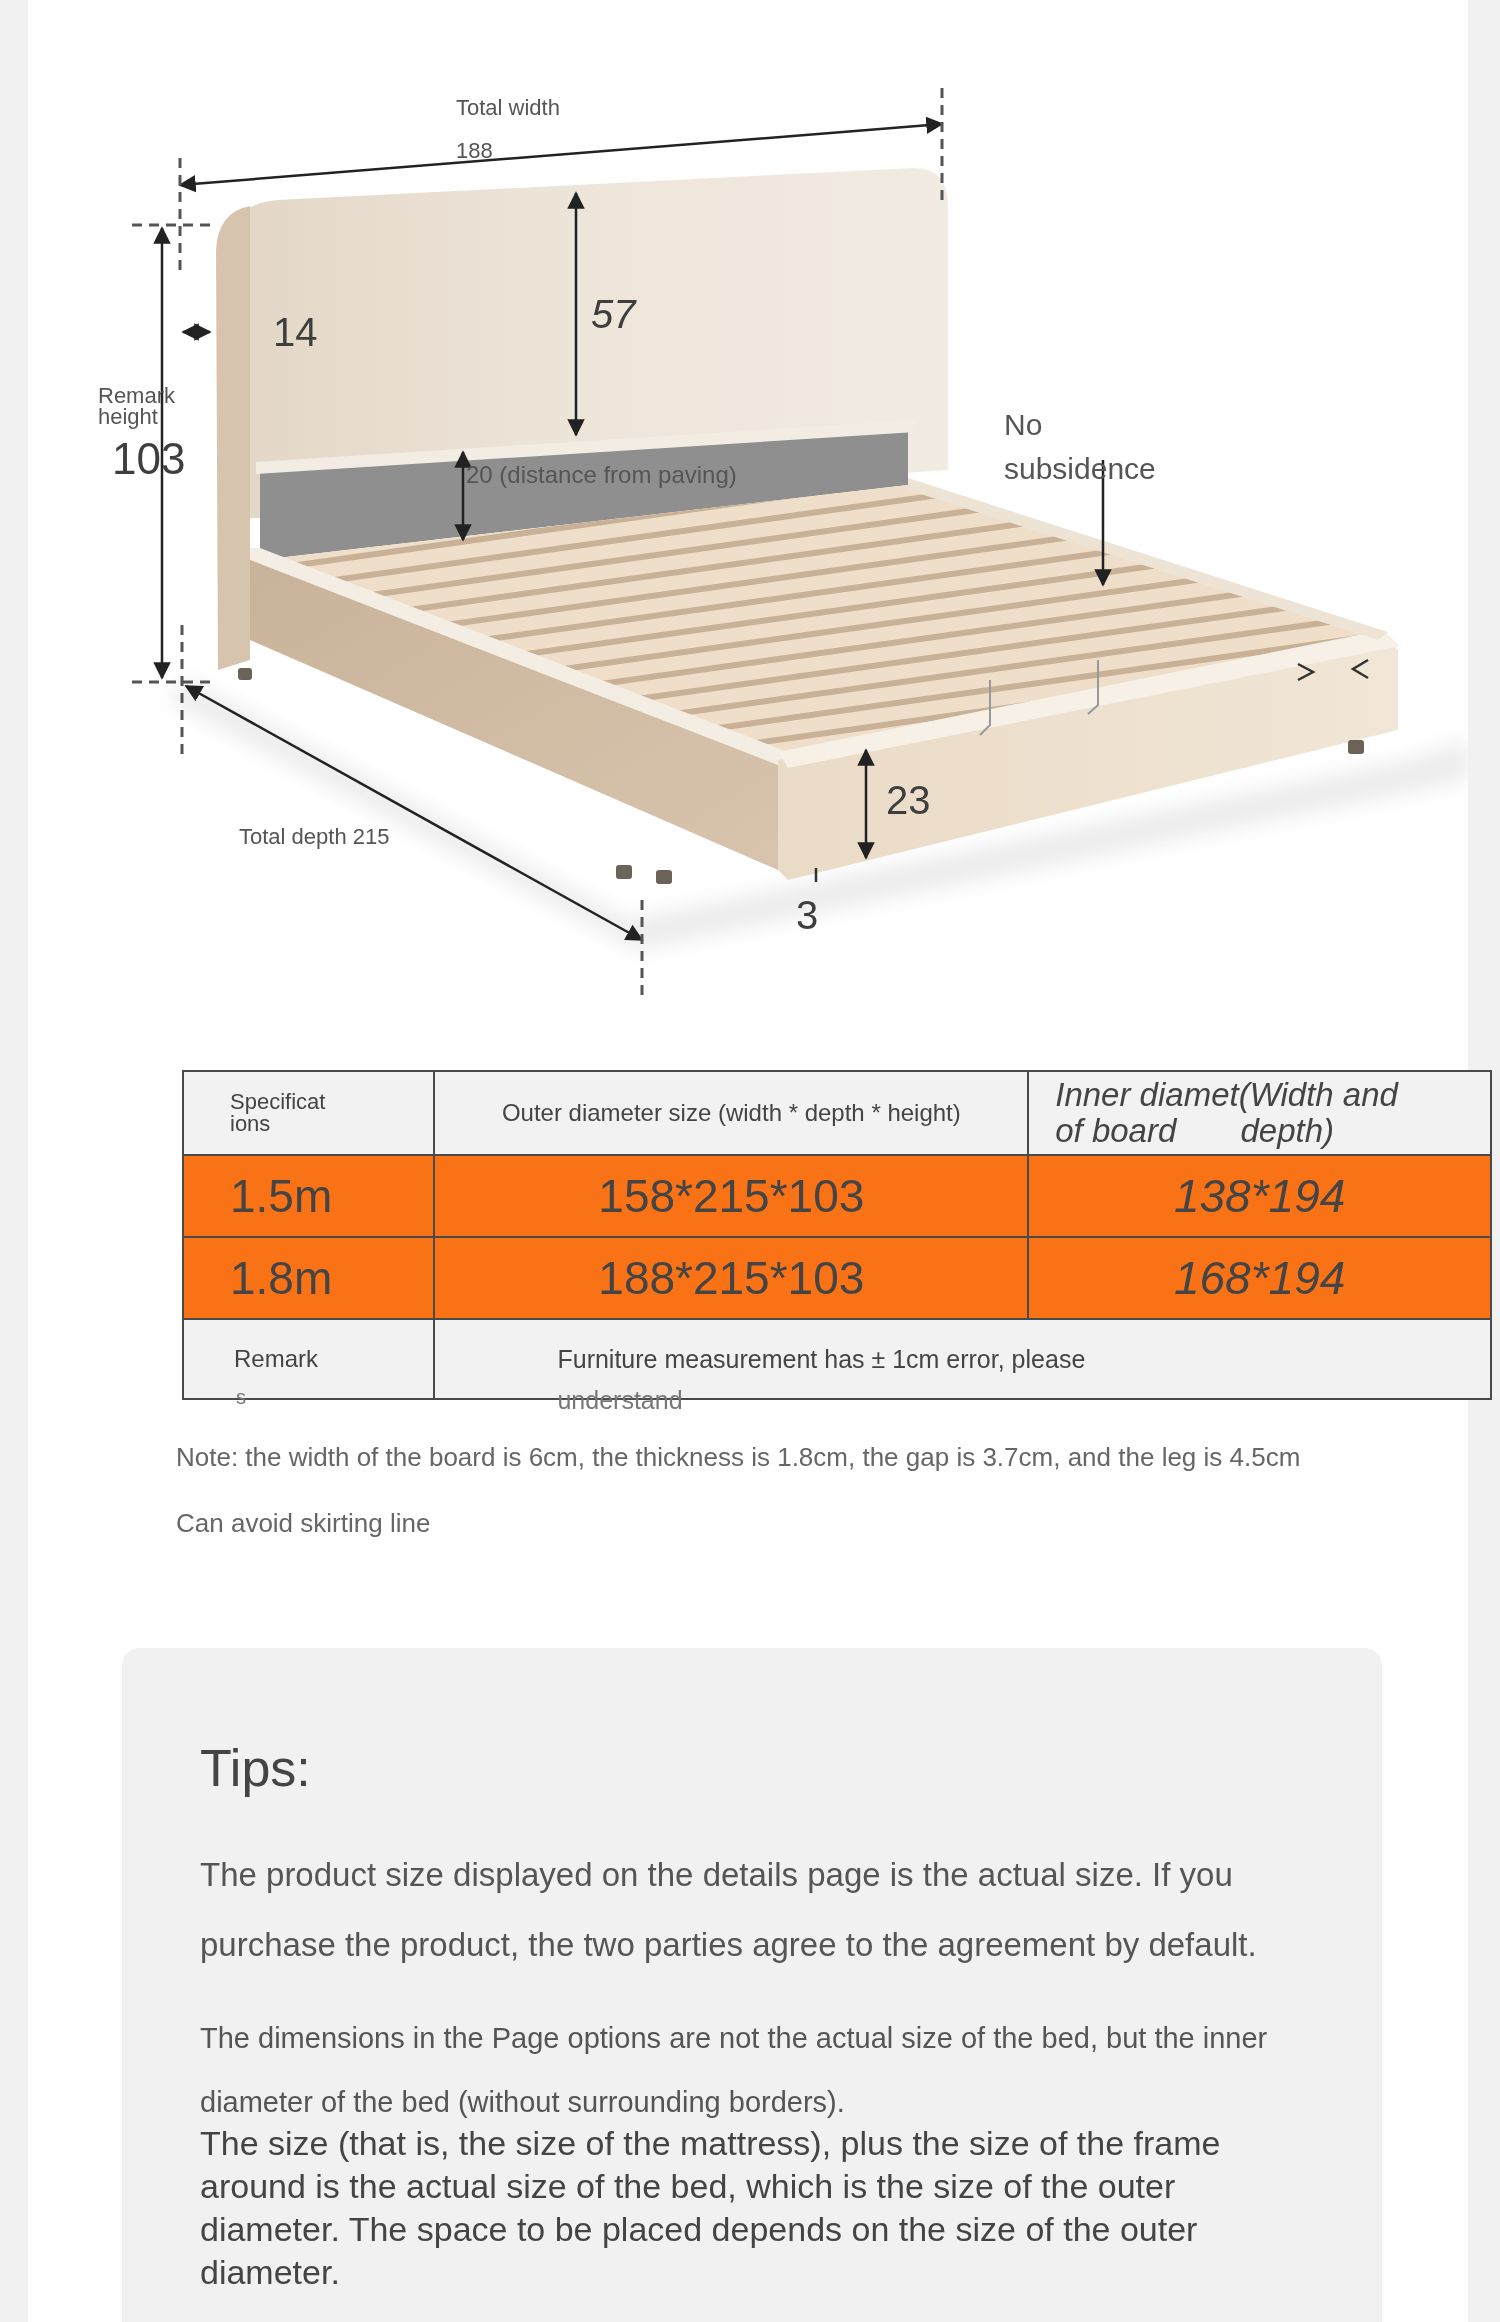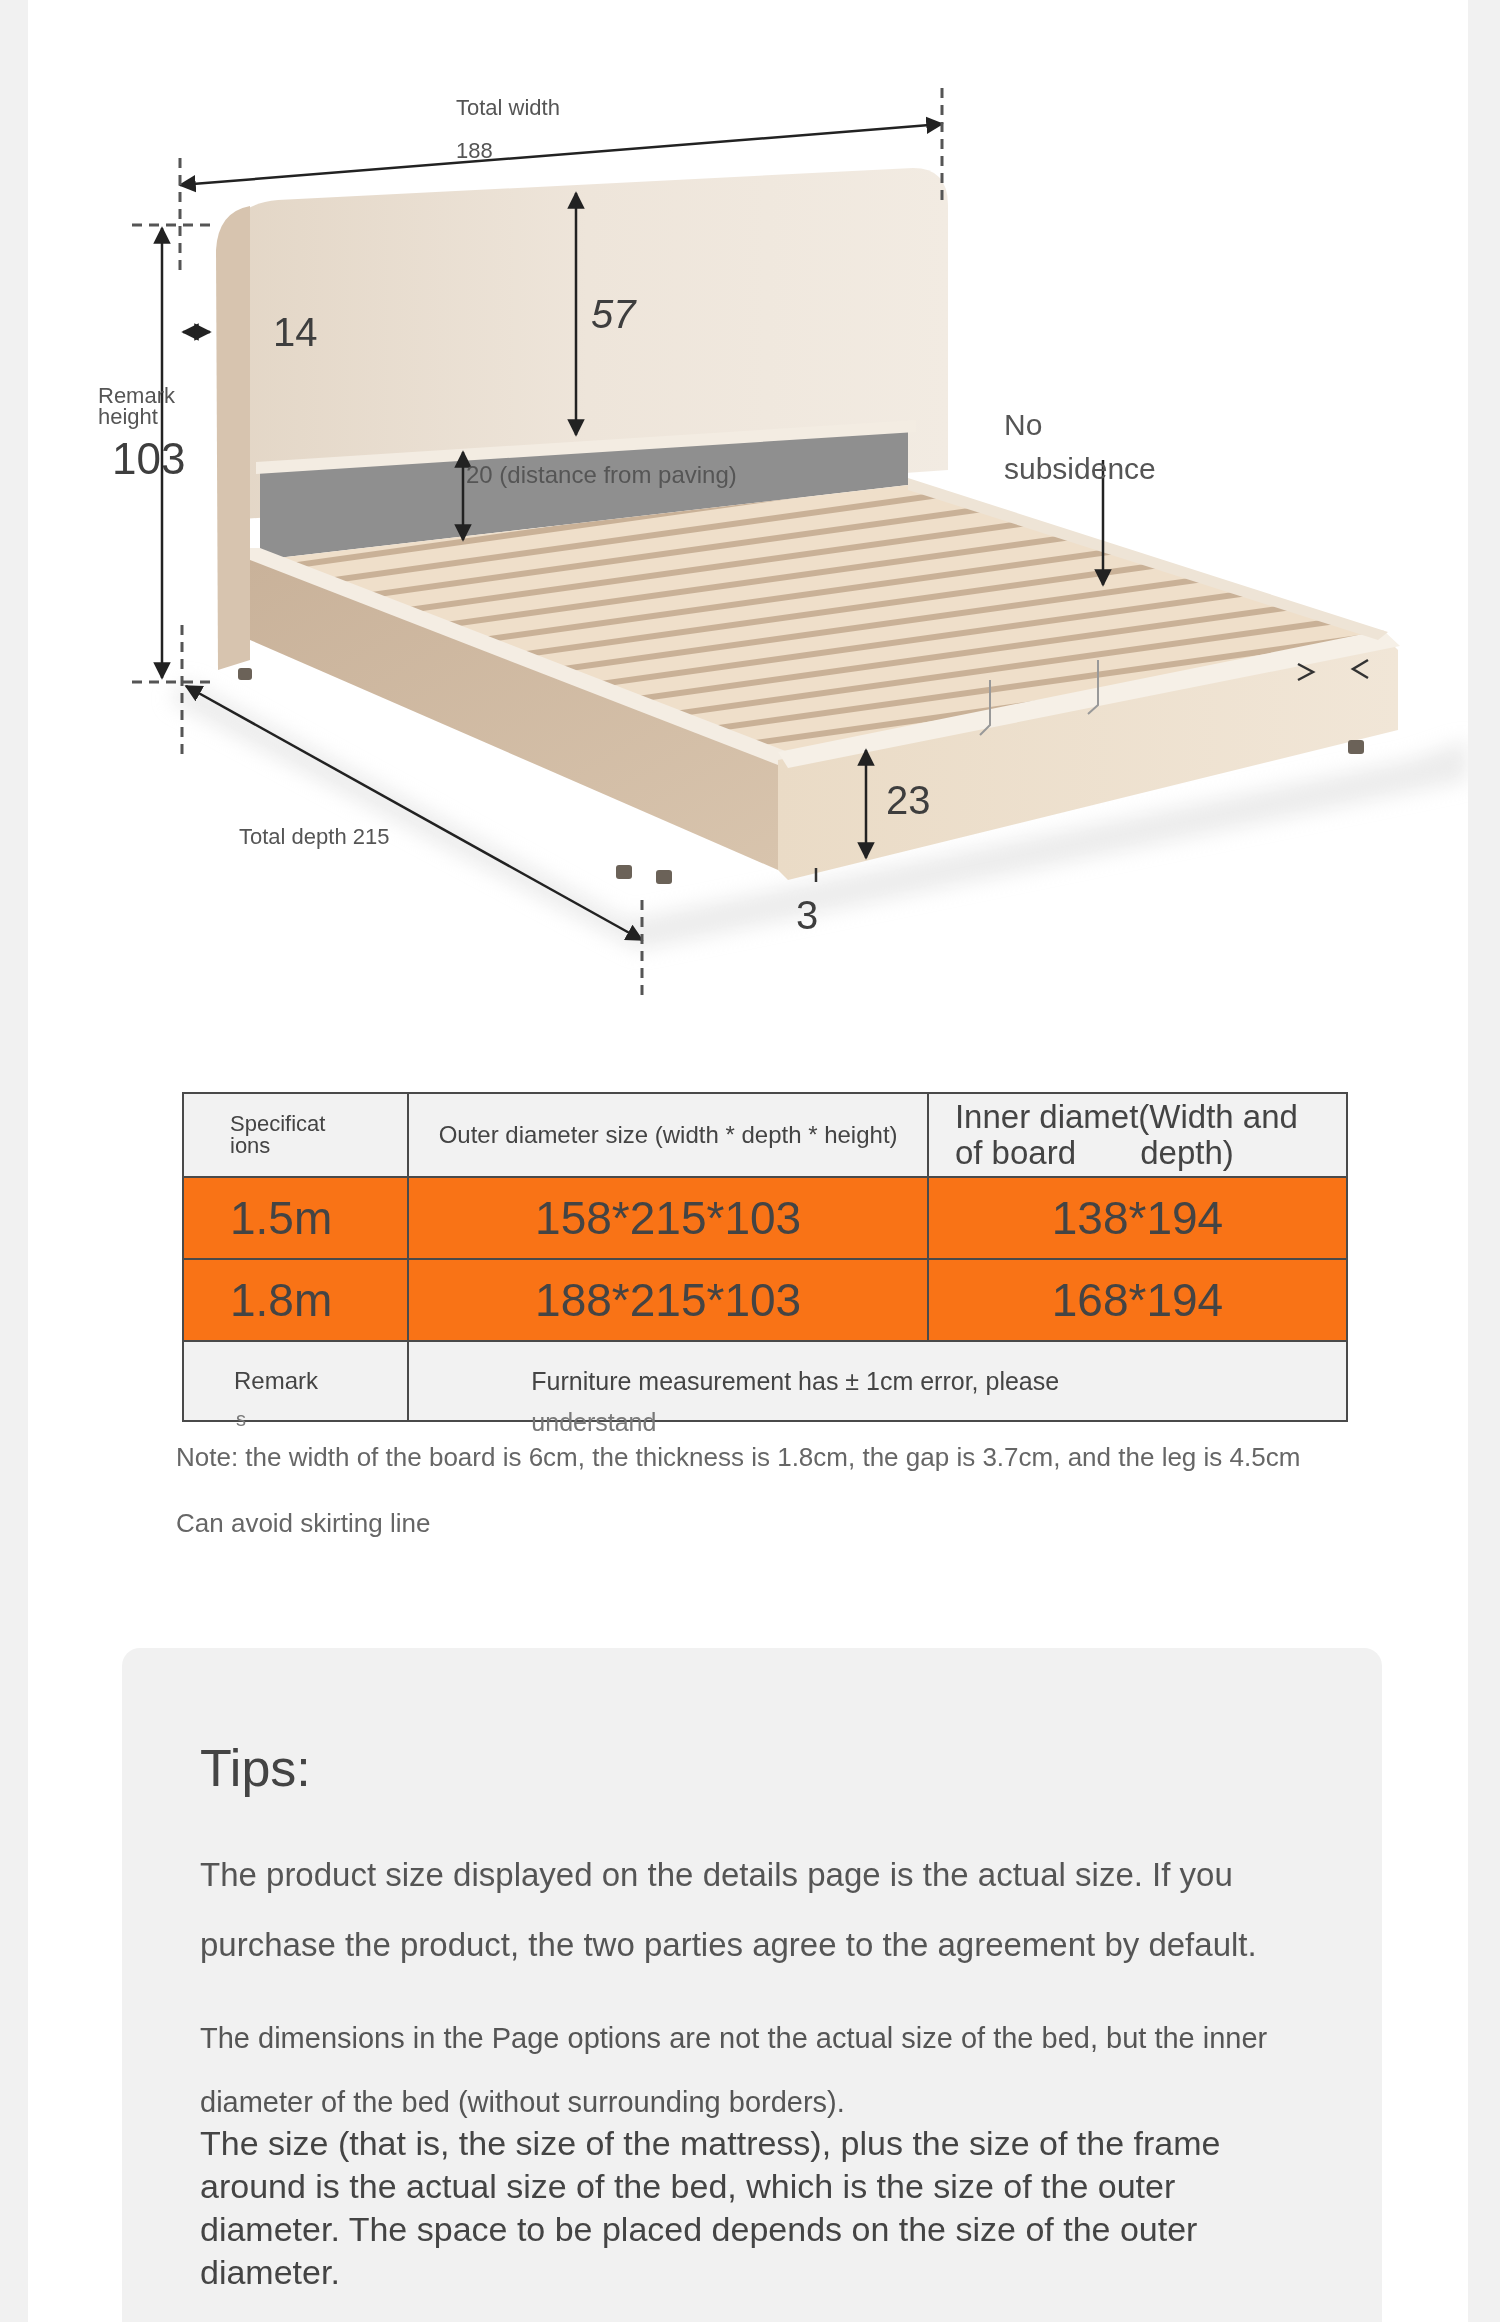--- a/index.html
+++ b/index.html
@@ -20,35 +20,34 @@
   .lbl { position: absolute; color: #555; white-space: nowrap; line-height: 1.1; }
   .lbl.sm { font-size: 22px; }
   .lbl.md { font-size: 30px; }
   .lbl.lg { font-size: 40px; color: #3e3e3e; }
   .lbl.xl { font-size: 44px; color: #3e3e3e; }
 
   
   .spec-table {
     position: absolute; left: 154px; top: 1070px;
     border-collapse: collapse;
-    width: 1166px;
-    margin-top: 22px;
+    width: 1310px;
   }
   .spec-table td {
     border: 2px solid #4a4a4a;
     padding: 0;
     vertical-align: middle;
     color: #444;
   }
   .spec-table tr.head td { background: #f2f2f2; height: 82px; }
   .spec-table tr.row td { background: #f97316; height: 80px; }
   .spec-table tr.remark td { background: #f2f2f2; height: 78px; }
   .c1 { width: 186px; }
   .c2 { width: 560px; }
-  .c3 { width: 410px; }
+  .c3 { width: 410px; font-style: italic; }
   .h-spec { font-size: 22px; line-height: 22px; padding-left: 46px !important; color: #555; }
   .h-outer { font-size: 24px; text-align: center; color: #555; }
   .h-inner { font-size: 33px; line-height: 36px; padding-left: 26px !important; color: #555; }
   .size-cell { font-size: 46px; color: #444; }
   .size-cell.left { padding-left: 46px !important; }
   .size-cell.center { text-align: center; }
   .remark-label { font-size: 24px; padding-left: 50px !important; position: relative; color: #666; }
   .remark-text { font-size: 25px; padding-left: 122px !important; position: relative; color: #666; }
   .overflow-s { position: absolute; left: 52px; top: 66px; font-size: 20px; color: #777; }
   .overflow-u { position: absolute; left: 122px; top: 66px; font-size: 25px; color: #777; }

